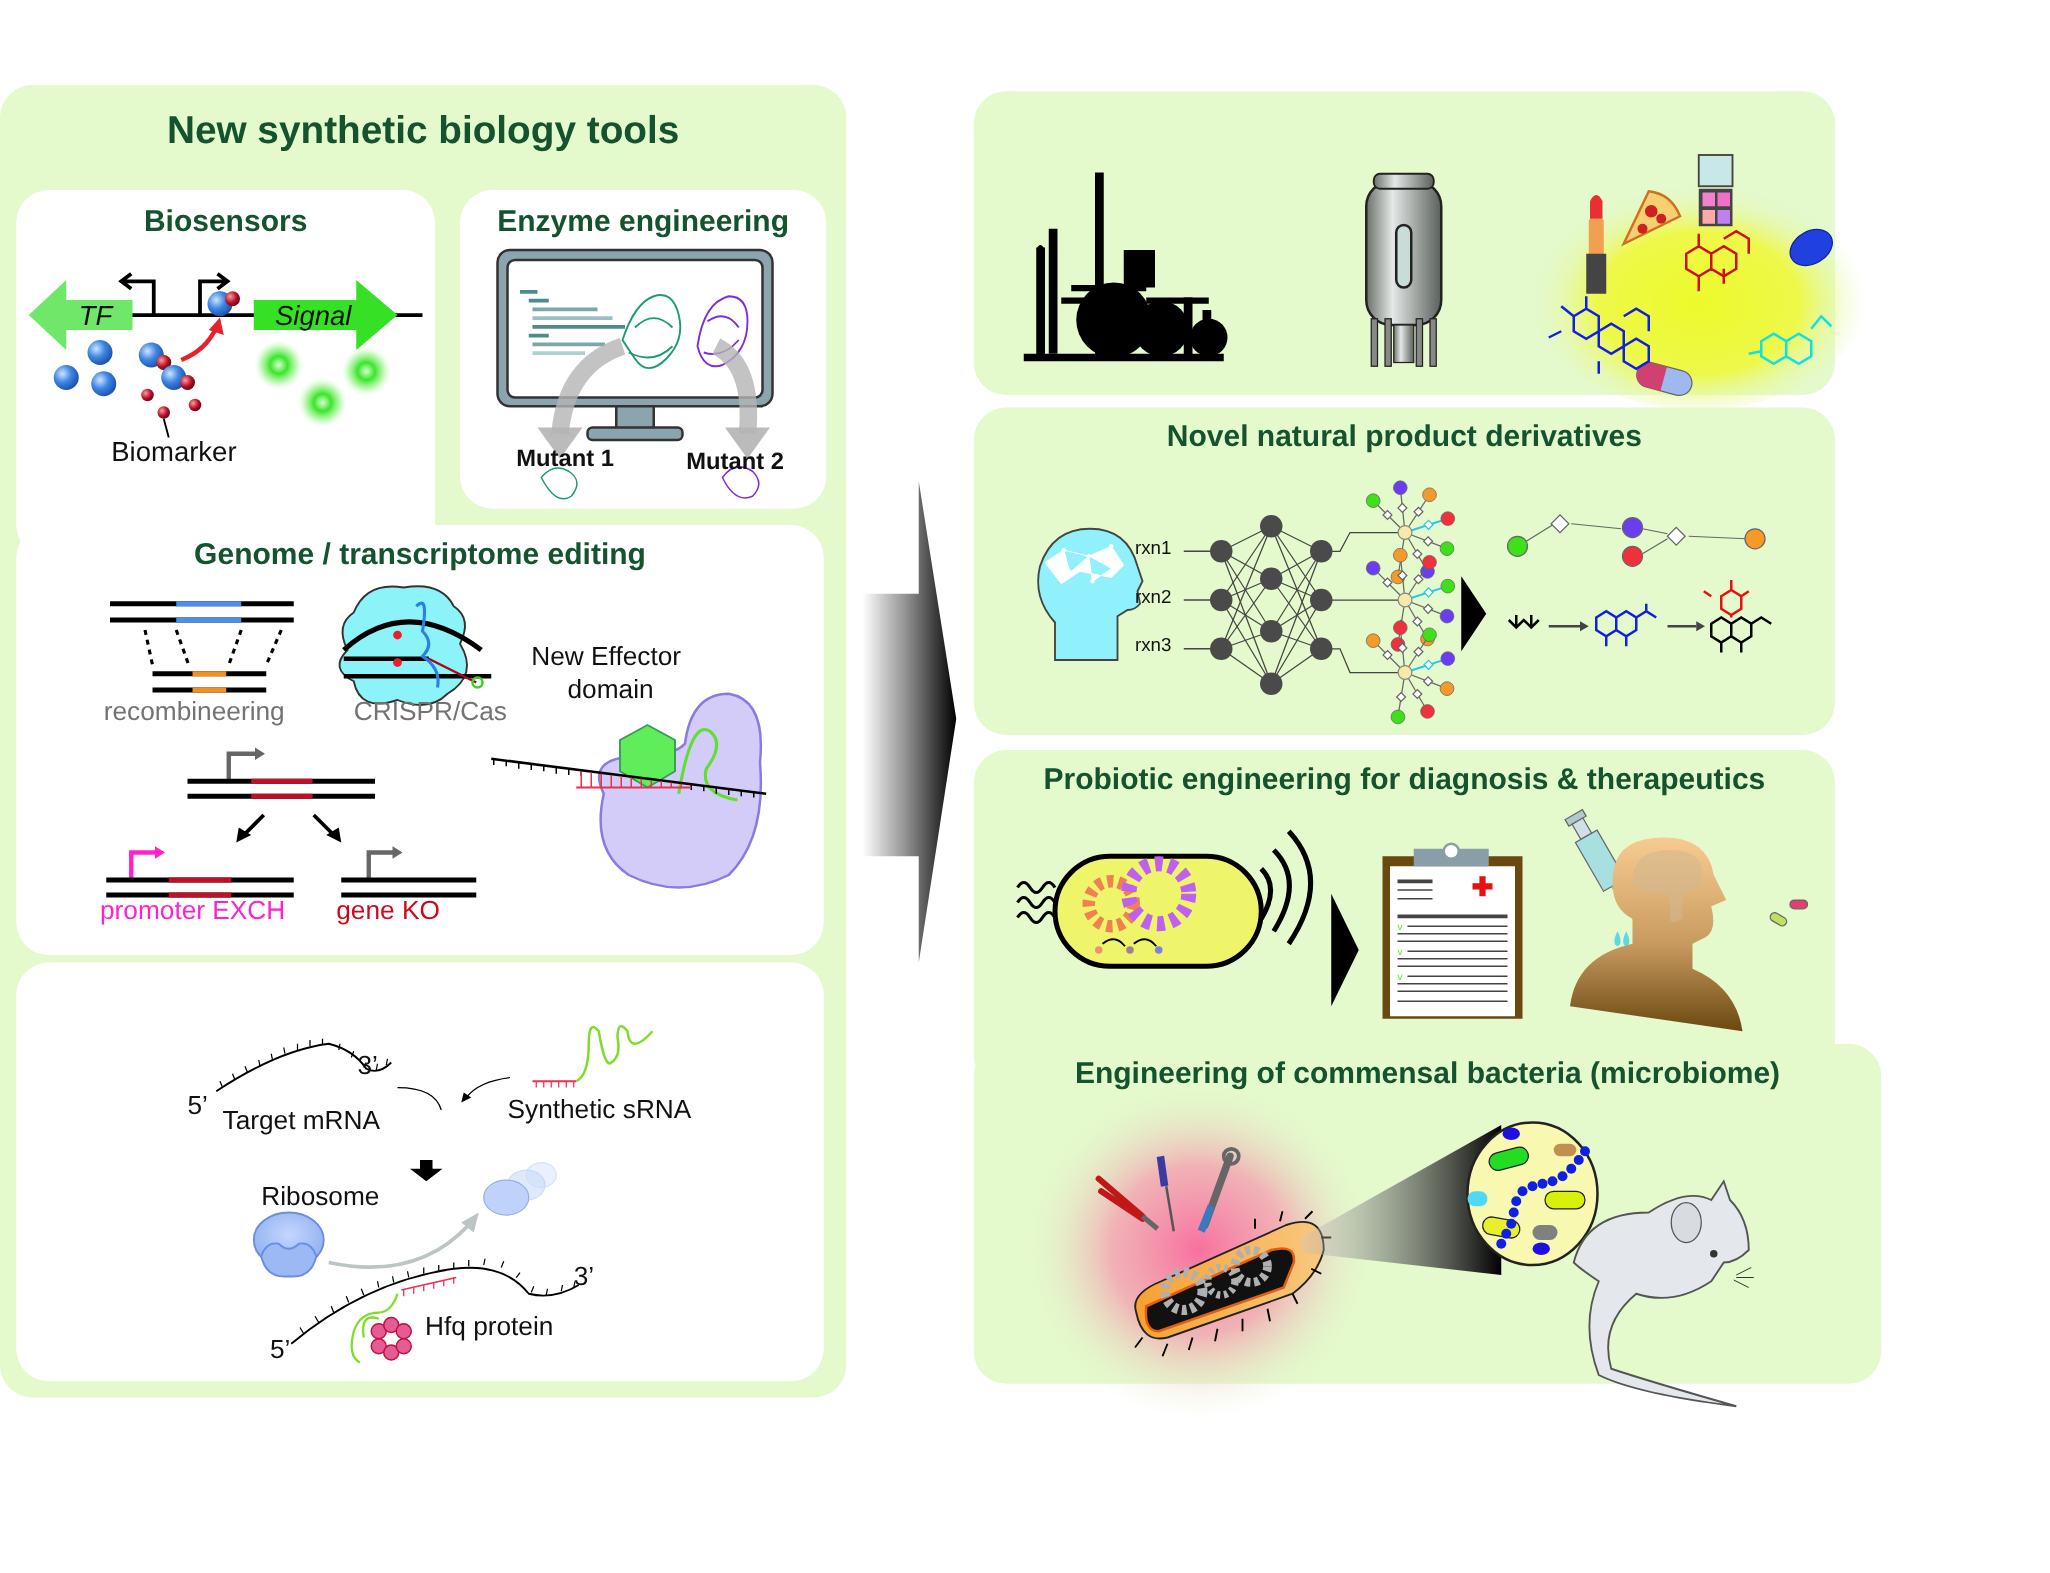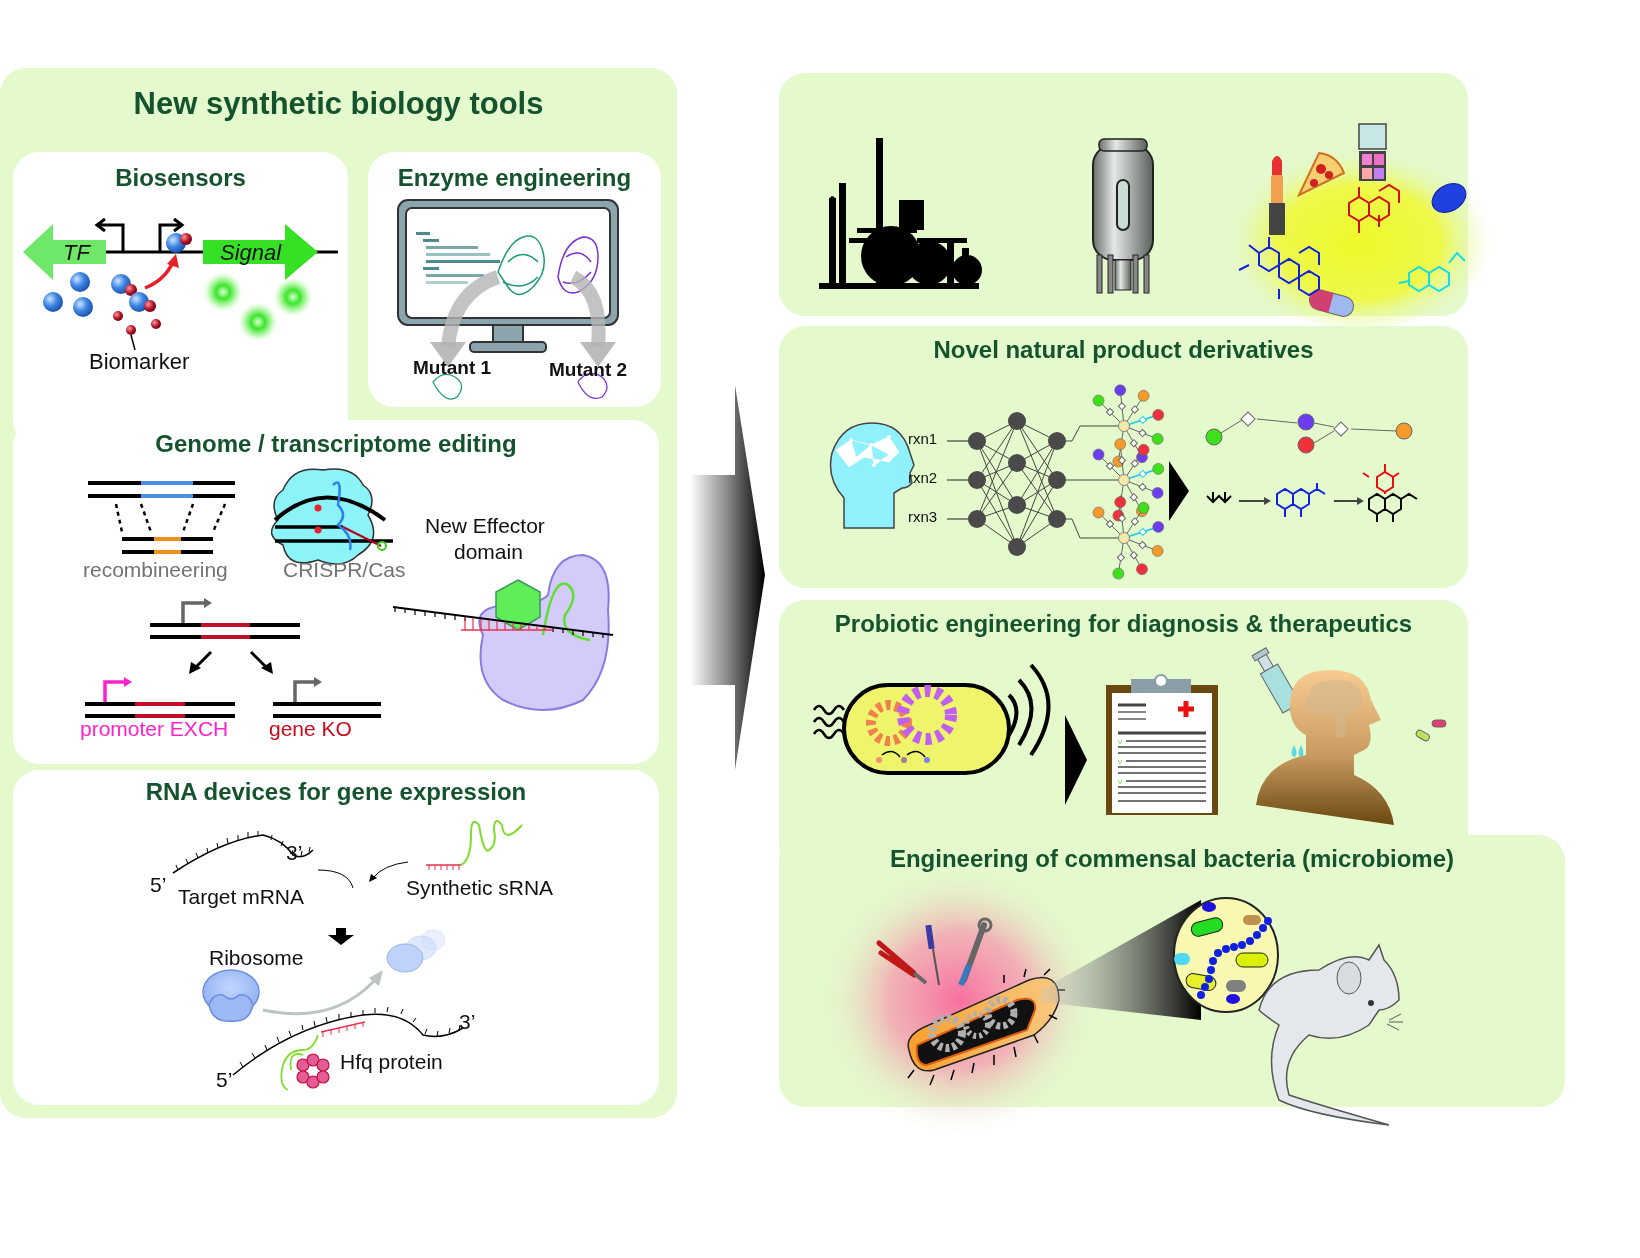--- a/index.html
+++ b/index.html
@@ -178,21 +178,20 @@
   </svg>
   <div class="lbl" style="left:70px;top:138px;color:#737373;">recombineering</div>
   <div class="lbl" style="left:226px;top:138px;color:#737373;margin-left:44px;">CRISPR/Cas</div>
   <div class="lbl" style="left:412px;top:94px;">New Effector</div>
   <div class="lbl" style="left:441px;top:120px;">domain</div>
   <div class="lbl" style="left:67px;top:297px;color:#ff22cc;">promoter EXCH</div>
   <div class="lbl" style="left:256px;top:297px;color:#cc0a1e;">gene KO</div>
 </div>
 
 <div class="card" style="left:13px;top:770px;width:646px;height:335px;">
-  <div class="title" style="top:8px;font-size:24px;">RNA devices for gene expression</div>
   <svg width="646" height="335" style="left:0;top:0;">
     <defs>
       <radialGradient id="riboGrad" cx="0.5" cy="0.4" r="0.6">
         <stop offset="0" stop-color="#c4d6ff"></stop>
           <stop offset="1" stop-color="#8fb0f0"></stop>
       </radialGradient>
     </defs>
     <g>
       <path d="M160 103 Q210 70 250 65 Q270 70 280 85 Q290 90 300 80" fill="none" stroke="#000" stroke-width="1.5"></path>
       <path d="M165 100 l-2 -5 M175 94 l-2 -5 M185 88 l-2 -5 M195 83 l-1 -5 M205 78 l-1 -5 M215 73 l-1 -5 M225 70 l0 -5 M235 67 l0 -5 M245 66 l0 -5 M258 70 l1 -5 M268 76 l2 -5 M278 84 l2 -4 M288 86 l1 -5 M296 82 l1 -5" stroke="#000" stroke-width="1"></path>
@@ -546,21 +545,21 @@
     </defs>
     <path d="M0 135 q5 -40 50 -50 v-20 q-20 -10 -15 -40 q5 -25 40 -25 q35 0 40 30 l10 20 l-12 5 q5 20 -5 25 l-10 5 v20 q35 15 40 50z" fill="url(#personGrad)"></path>
     <path d="M50 35 q0 -25 30 -25 q30 0 25 25 q-5 10 -15 10 v20 q-10 5 -10 0 v-20 q-30 0 -30 -10z" fill="#d4b890" opacity="0.6"></path>
     <g>
       <rect x="160" y="62" width="14" height="7" rx="3.5" fill="#c0e060" stroke="#666" transform="rotate(30 167 65)"></rect>
       <rect x="176" y="50" width="14" height="7" rx="3.5" fill="#e04070" stroke="#666"></rect>
     </g>
   </svg>
 </div>
 
-<div class="panel" style="left:779px;top:835px;width:786px;height:272px;">
+<div class="panel" style="left:779px;top:835px;width:726px;height:272px;">
   <div class="title" style="top:10px;font-size:24px;">Engineering of commensal bacteria (microbiome)</div>
   <svg width="320" height="320" style="left:40px;top:30px;">
     <defs>
       <radialGradient id="pinkGlow" cx="0.5" cy="0.5" r="0.5">
         <stop offset="0" stop-color="#f870a0"></stop>
           <stop offset="0.5" stop-color="#f4a0b0" stop-opacity="0.8"></stop>
           <stop offset="1" stop-color="#e4f9cc" stop-opacity="0"></stop>
       </radialGradient>
       <linearGradient id="bactGrad" x1="0" y1="0" x2="1" y2="0">
         <stop offset="0" stop-color="#f8a030"></stop>

